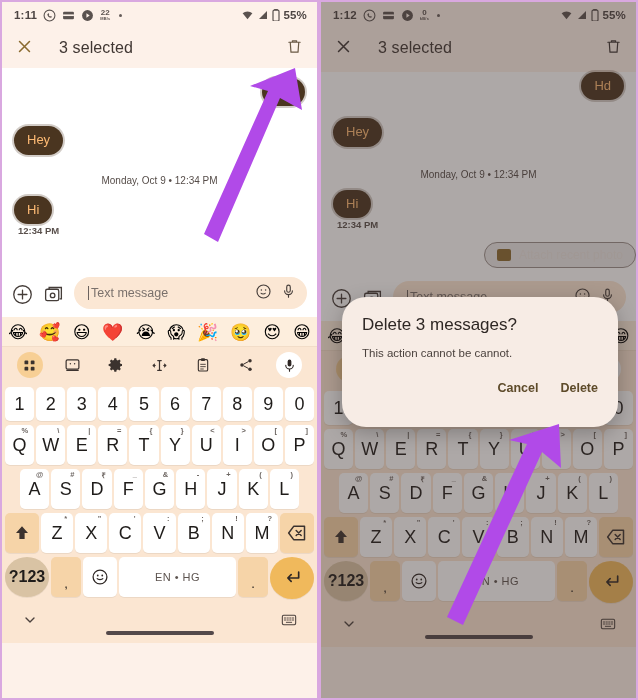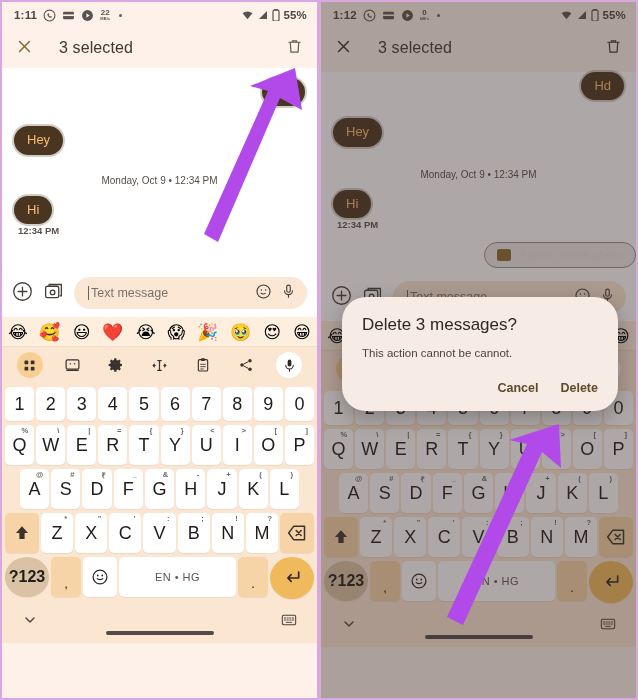--- a/index.html
+++ b/index.html
@@ -49,21 +49,21 @@
   .bubble {
     background: #4a3520; color: #fdba74; font-size: 13px;
     border-radius: 16px; padding: 7px 13px; line-height: 1.1;
     box-shadow: 0 0 0 1px rgba(0,0,0,.04);
   }
   .bubble.sel { box-shadow: 0 0 0 2px rgba(74,53,32,.25); }
   .msg-time { font-size: 9.5px; color: #5a514d; margin: 1px 0 0 4px; font-weight: bold; }
 
   
   .composer {
-    display: flex; align-items: center; gap: 10px;
+    display: flex; align-items: flex-end; gap: 10px;
     padding: 6px 10px 8px 10px; background: #ffffff;
   }
   .composer-field {
     flex: 1; height: 32px; background: #fbe7d4; border-radius: 18px;
     display: flex; align-items: center; padding: 0 10px 0 14px; gap: 8px;
   }
   .composer-ph { flex:1; font-size: 12.5px; color: #7a716c; }
   .caret { width:1px; height:14px; background:#6b625e; margin-right:-6px;}
 
   
@@ -107,21 +107,21 @@
   }
   .home-ind {
     position:absolute; left:50%; transform:translateX(-50%); bottom: 8px;
     width: 108px; height: 4px; border-radius: 3px; background: #53494a;
   }
 
   
   .scrim { position: absolute; inset: 0; background: rgba(60,48,46,.42); }
   .dialog {
     position: absolute; left: 21px; top: 295px; width: 276px;
-    background: #f7ece5; border-radius: 24px; padding: 18px 20px 10px 20px;
+    background: #f7ece5; border-radius: 24px; padding: 18px 20px 26px 20px;
     box-shadow: 0 6px 20px rgba(0,0,0,.25);
   }
   .dlg-title { font-size: 17px; color: #2e2724; margin-bottom: 12px; }
   .dlg-body { font-size: 11.5px; color: #4b423e; margin-bottom: 22px; }
   .dlg-actions { display: flex; justify-content: flex-end; gap: 22px; padding-bottom: 6px; align-items: center; }
   .dlg-btn { font-size: 12.5px; color: #5e4b2a; font-weight: 600; }
 
   .chip {
     display: inline-flex; align-items: center; gap: 8px;
     border: 1px solid #9a908c; border-radius: 16px; padding: 5px 12px;

